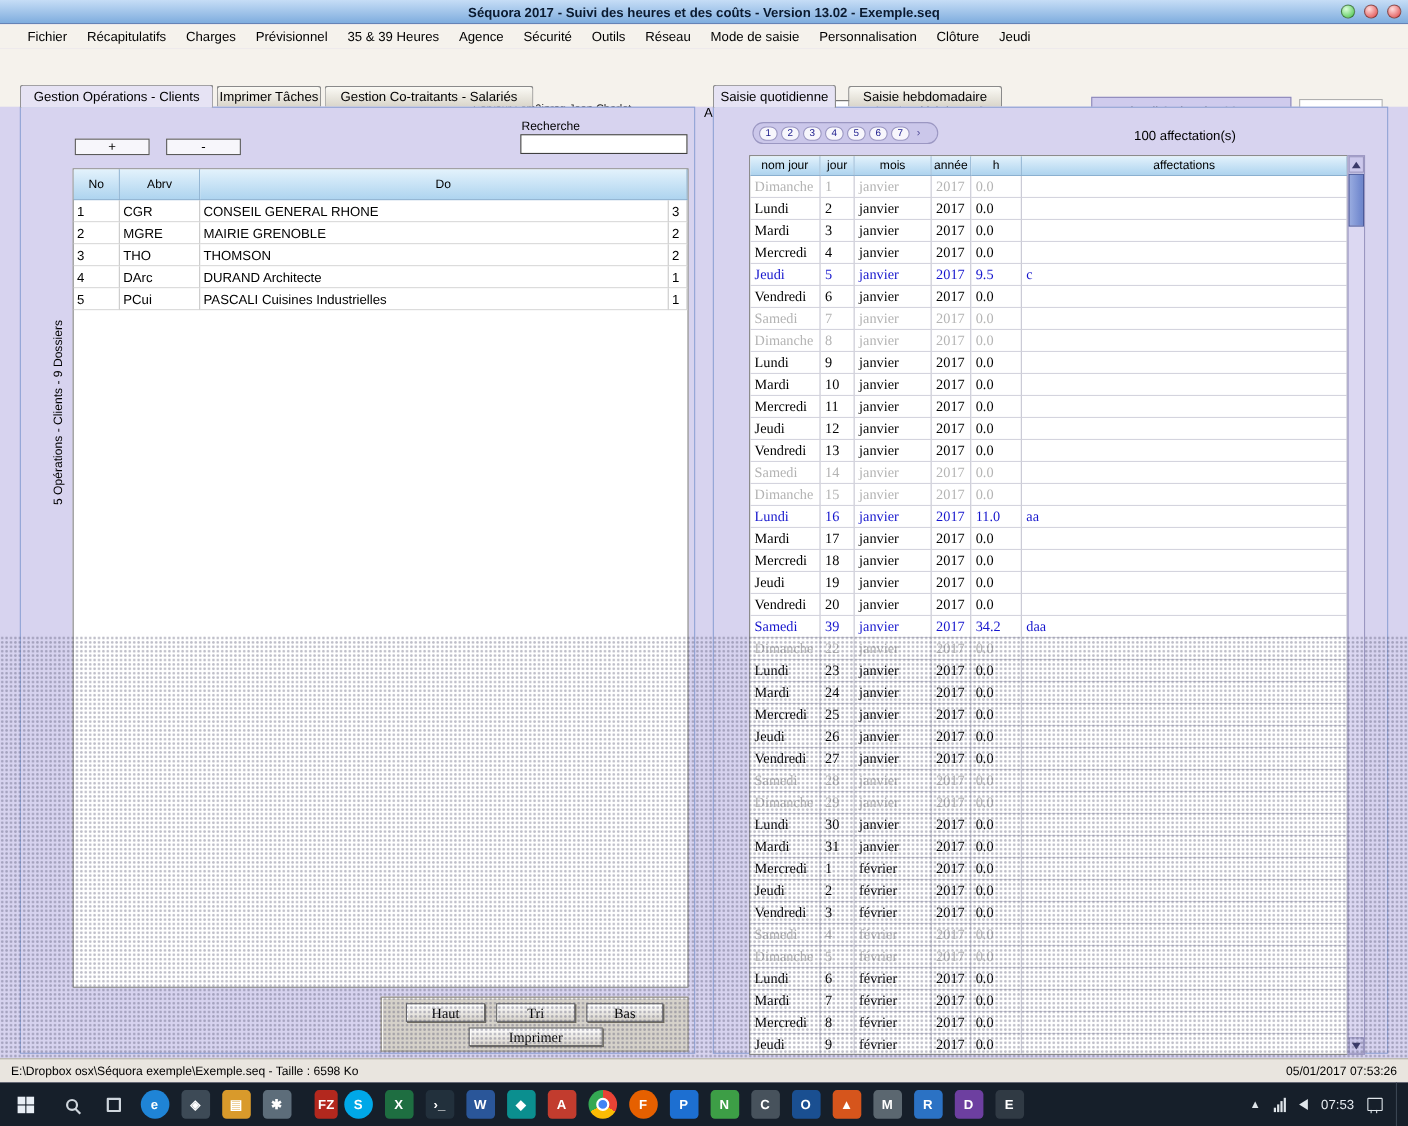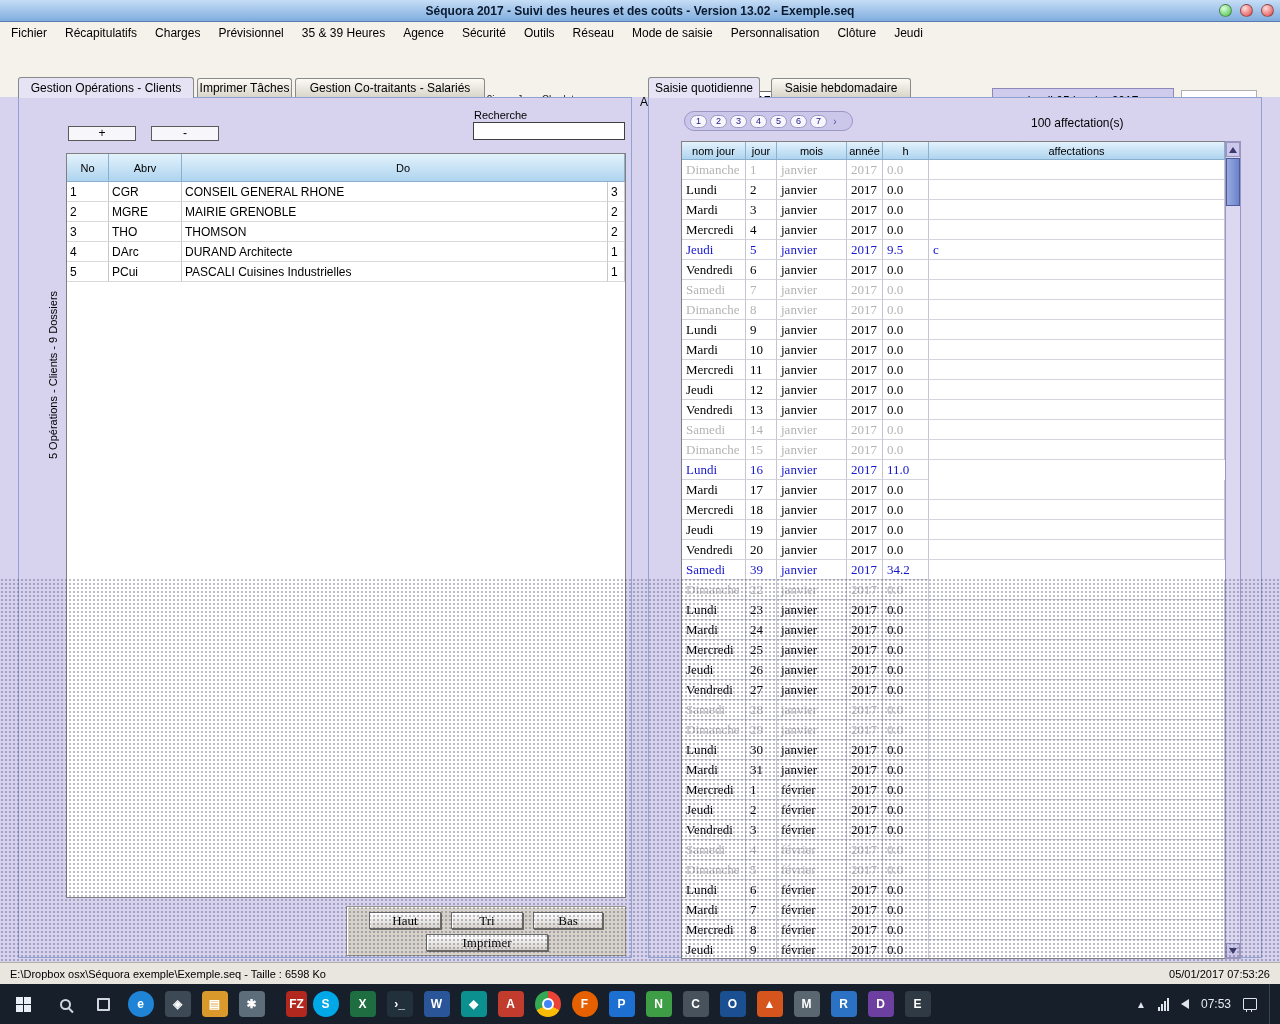--- a/index.html
+++ b/index.html
@@ -11,21 +11,21 @@
     background:linear-gradient(#c6ddf6,#7fadde);border-bottom:1px solid #5a7ab0;
     display:flex;align-items:center;justify-content:center}
   .title{font-size:12px;font-weight:bold;color:#0a1a30}
   .win-controls{position:absolute;right:6px;top:4px;display:flex;gap:8px}
   .circle{width:13px;height:13px;border-radius:50%;border:1px solid rgba(0,0,0,.4)}
   .c-green{background:radial-gradient(circle at 35% 30%,#dcffdc,#3fbf3f)}
   .c-red{background:radial-gradient(circle at 35% 30%,#ffdcdc,#dd4040)}
 
   
   .menubar{position:absolute;left:0;top:22px;width:1280px;height:22px;background:#f5f2ec;
-    display:flex;align-items:center;padding-left:2px}
+    display:flex;align-items:center;padding-left:16px}
   .menu-item{font-size:12px;padding:3px 9px;white-space:nowrap;cursor:default}
 
   
   .topstrip{position:absolute;left:0;top:44px;width:1280px;height:53px;background:#f5f2ec}
   .icon-folder{position:absolute;left:22px;top:52px;width:17px;height:12px;
     background:linear-gradient(#ffe082,#f2ae2a);border:1px solid #8a6d1a;border-radius:1px}
   .icon-folder:before{content:"";position:absolute;left:-1px;top:-4px;width:8px;height:3px;
     background:#ffd35a;border:1px solid #8a6d1a;border-bottom:none;border-radius:2px 2px 0 0}
   .icon-save{position:absolute;left:46px;top:50px;width:14px;height:14px;background:#3a5fae;border-radius:1px}
   .icon-save:before{content:"";position:absolute;left:3px;top:1px;width:8px;height:5px;background:#d8e4f8}
@@ -402,20 +402,21 @@
           <div class="rc r3">2017</div>
           <div class="rc r4">0.0</div>
           <div class="rc r5"></div>
         </div>
         <div class="rrow s-b">
           <div class="rc r0">Lundi</div>
           <div class="rc r1">16</div>
           <div class="rc r2">janvier</div>
           <div class="rc r3">2017</div>
           <div class="rc r4">11.0</div>
+          <div class="rc r5">aa</div>
         </div>
         <div class="rrow s-n">
           <div class="rc r0">Mardi</div>
           <div class="rc r1">17</div>
           <div class="rc r2">janvier</div>
           <div class="rc r3">2017</div>
           <div class="rc r4">0.0</div>
           <div class="rc r5"></div>
         </div>
         <div class="rrow s-n">
@@ -441,20 +442,21 @@
           <div class="rc r3">2017</div>
           <div class="rc r4">0.0</div>
           <div class="rc r5"></div>
         </div>
         <div class="rrow s-b">
           <div class="rc r0">Samedi</div>
           <div class="rc r1">39</div>
           <div class="rc r2">janvier</div>
           <div class="rc r3">2017</div>
           <div class="rc r4">34.2</div>
+          <div class="rc r5">daa</div>
         </div>
         <div class="rrow s-g">
           <div class="rc r0">Dimanche</div>
           <div class="rc r1">22</div>
           <div class="rc r2">janvier</div>
           <div class="rc r3">2017</div>
           <div class="rc r4">0.0</div>
           <div class="rc r5"></div>
         </div>
         <div class="rrow s-n">

